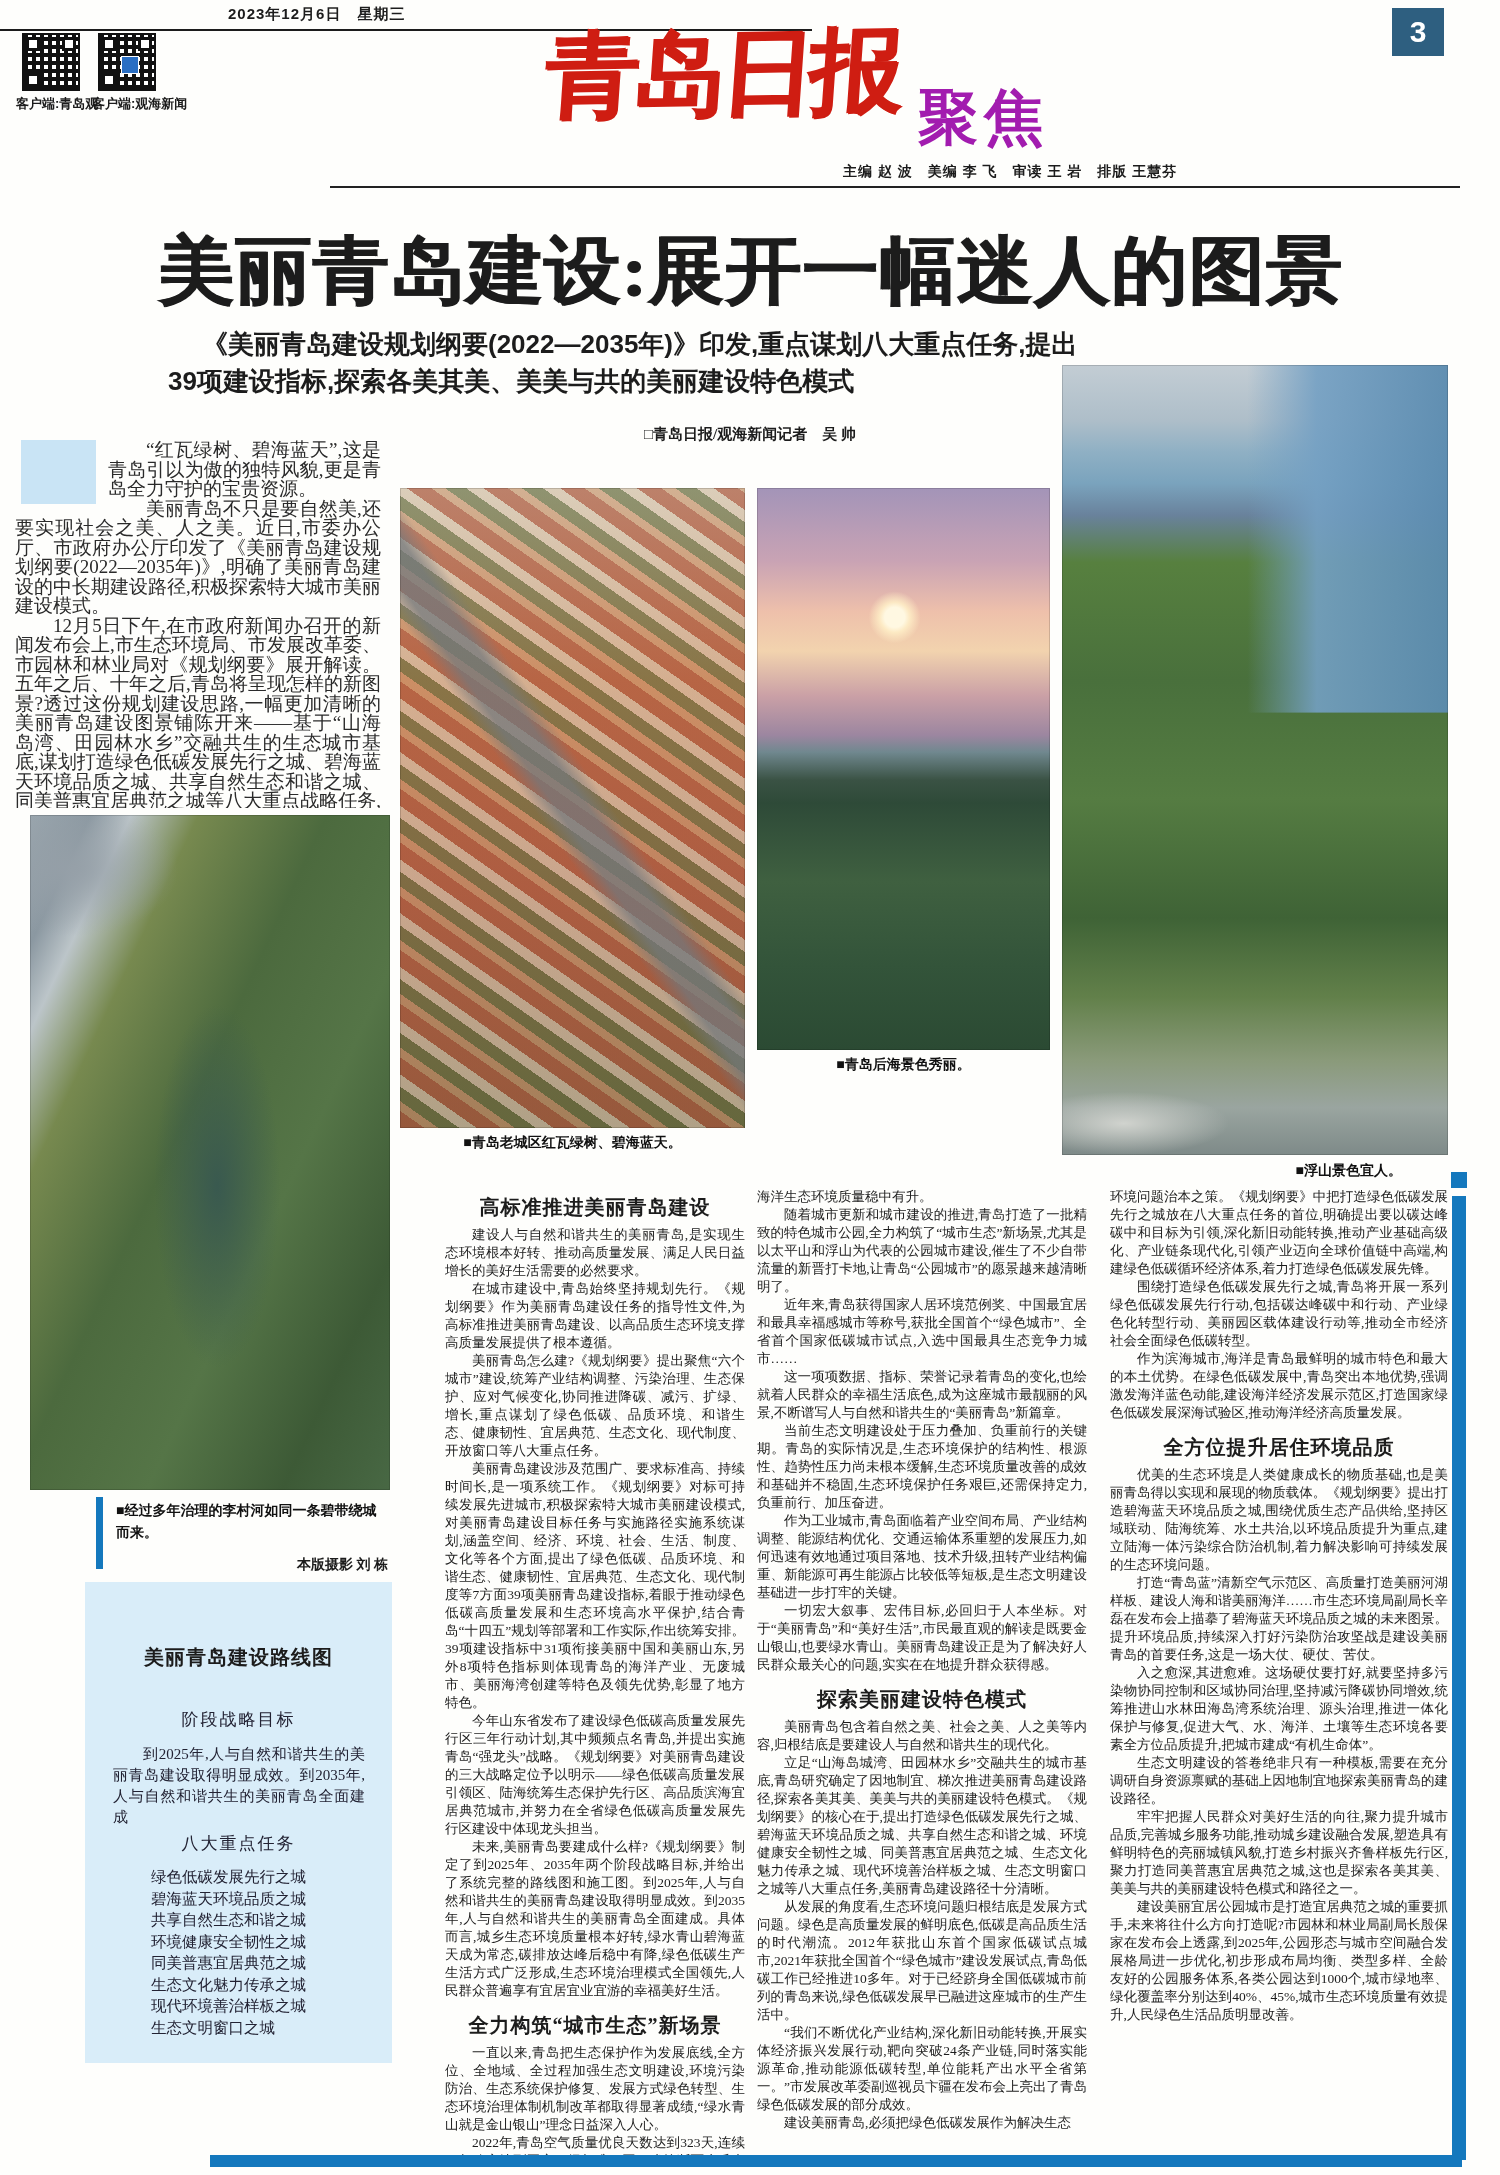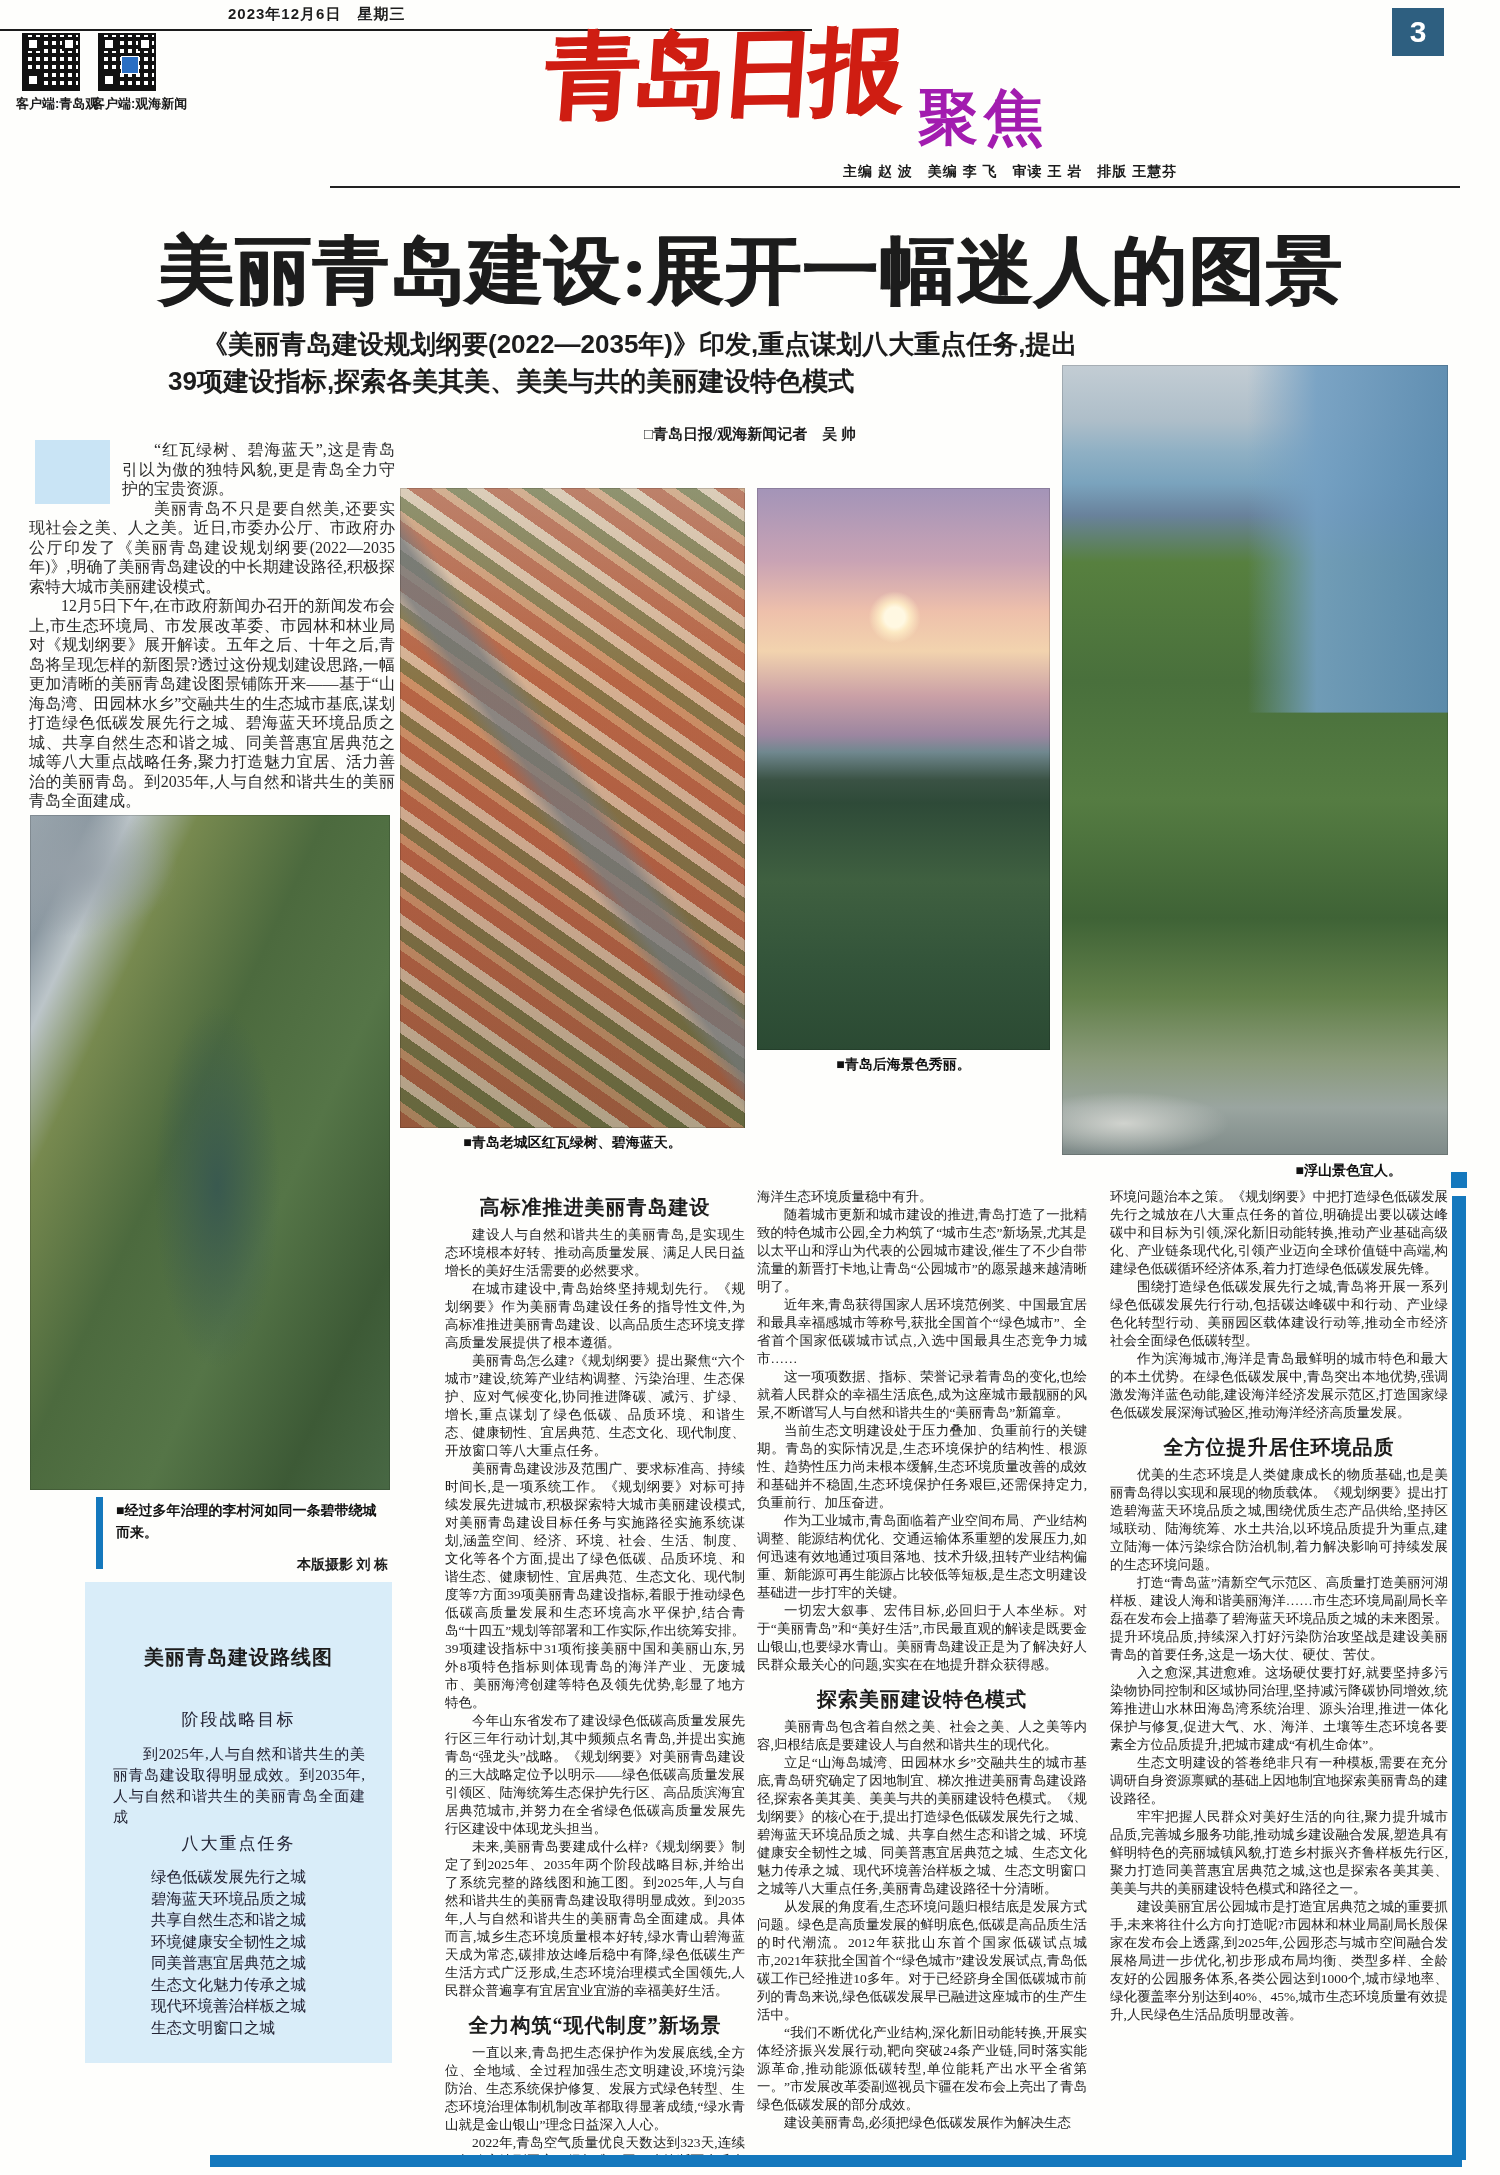--- a/index.html
+++ b/index.html
@@ -30,21 +30,21 @@
   .headrule{left:330px;top:186px;width:1130px;height:2px;background:#222;}
   
   .headline{left:75px;top:222px;width:1350px;text-align:center;font-size:74px;font-weight:900;
             letter-spacing:1px;transform:scaleX(1.03);white-space:nowrap;
             text-shadow:1.5px 0 0 #1c1c1c;}
   .subhead{left:168px;top:326px;width:1180px;font-family:"Liberation Sans","DejaVu Sans",sans-serif;
            font-size:26px;font-weight:bold;line-height:37px;}
   .subhead .l1{text-indent:34px;}
   .byline{left:0;top:425px;width:1500px;text-align:center;font-size:15px;font-weight:bold;}
   
-  .intro{left:29px;top:440px;width:366px;height:368px;font-size:16px;line-height:19.5px;
+  .intro{left:15px;top:440px;width:366px;height:368px;font-size:19px;line-height:19.5px;
          text-align:justify;overflow:hidden;color:#2a2a2a;}
   .intro p{margin:0;text-indent:2em;}
   .intro-square{float:left;width:75px;height:64px;background:#c9e4f5;margin:0 12px 6px 6px;}
   
   .photo{box-shadow:0 0 0 1px rgba(0,0,0,.15) inset;}
   .ph-lichun{left:30px;top:815px;width:360px;height:675px;
      background-image:
        radial-gradient(ellipse 90px 260px at 52% 55%,rgba(56,88,80,.95) 0%,rgba(56,88,80,0) 70%),
        radial-gradient(ellipse 140px 90px at 12% 8%,rgba(150,160,168,.95),rgba(150,160,168,0) 75%),
        linear-gradient(115deg,#9aa6ae 0%,#8b98a1 9%,#bcc5c9 15%,#77894f 25%,#4c6a3e 44%,#557547 64%,#3d5a36 84%,#486844 100%);}
@@ -168,21 +168,21 @@
   </div>
 
   <div class="abs col col1">
     <h3>高标准推进美丽青岛建设</h3>
     <p>建设人与自然和谐共生的美丽青岛,是实现生态环境根本好转、推动高质量发展、满足人民日益增长的美好生活需要的必然要求。</p>
     <p>在城市建设中,青岛始终坚持规划先行。《规划纲要》作为美丽青岛建设任务的指导性文件,为高标准推进美丽青岛建设、以高品质生态环境支撑高质量发展提供了根本遵循。</p>
     <p>美丽青岛怎么建?《规划纲要》提出聚焦“六个城市”建设,统筹产业结构调整、污染治理、生态保护、应对气候变化,协同推进降碳、减污、扩绿、增长,重点谋划了绿色低碳、品质环境、和谐生态、健康韧性、宜居典范、生态文化、现代制度、开放窗口等八大重点任务。</p>
     <p>美丽青岛建设涉及范围广、要求标准高、持续时间长,是一项系统工作。《规划纲要》对标可持续发展先进城市,积极探索特大城市美丽建设模式,对美丽青岛建设目标任务与实施路径实施系统谋划,涵盖空间、经济、环境、社会、生活、制度、文化等各个方面,提出了绿色低碳、品质环境、和谐生态、健康韧性、宜居典范、生态文化、现代制度等7方面39项美丽青岛建设指标,着眼于推动绿色低碳高质量发展和生态环境高水平保护,结合青岛“十四五”规划等部署和工作实际,作出统筹安排。39项建设指标中31项衔接美丽中国和美丽山东,另外8项特色指标则体现青岛的海洋产业、无废城市、美丽海湾创建等特色及领先优势,彰显了地方特色。</p>
     <p>今年山东省发布了建设绿色低碳高质量发展先行区三年行动计划,其中频频点名青岛,并提出实施青岛“强龙头”战略。《规划纲要》对美丽青岛建设的三大战略定位予以明示——绿色低碳高质量发展引领区、陆海统筹生态保护先行区、高品质滨海宜居典范城市,并努力在全省绿色低碳高质量发展先行区建设中体现龙头担当。</p>
     <p>未来,美丽青岛要建成什么样?《规划纲要》制定了到2025年、2035年两个阶段战略目标,并给出了系统完整的路线图和施工图。到2025年,人与自然和谐共生的美丽青岛建设取得明显成效。到2035年,人与自然和谐共生的美丽青岛全面建成。具体而言,城乡生态环境质量根本好转,绿水青山碧海蓝天成为常态,碳排放达峰后稳中有降,绿色低碳生产生活方式广泛形成,生态环境治理模式全国领先,人民群众普遍享有宜居宜业宜游的幸福美好生活。</p>
-    <h3 class="later">全力构筑“现代制度”新场景</h3>
+    <h3 class="later">全力构筑“城市生态”新场景</h3>
     <p>一直以来,青岛把生态保护作为发展底线,全方位、全地域、全过程加强生态文明建设,环境污染防治、生态系统保护修复、发展方式绿色转型、生态环境治理体制机制改革都取得显著成绩,“绿水青山就是金山银山”理念日益深入人心。</p>
     <p>2022年,青岛空气质量优良天数达到323天,连续三年稳定达到国家二级标准。国、省控断面水质全部达标,全面消除城市建成区黑臭水体,水环境质量改善度排名全国前列。近岸海域水质优良面积比例达到99%,</p>
   </div>
 
   <div class="abs col col2">
     <p class="cont">海洋生态环境质量稳中有升。</p>
     <p>随着城市更新和城市建设的推进,青岛打造了一批精致的特色城市公园,全力构筑了“城市生态”新场景,尤其是以太平山和浮山为代表的公园城市建设,催生了不少自带流量的新晋打卡地,让青岛“公园城市”的愿景越来越清晰明了。</p>
     <p>近年来,青岛获得国家人居环境范例奖、中国最宜居和最具幸福感城市等称号,获批全国首个“绿色城市”、全省首个国家低碳城市试点,入选中国最具生态竞争力城市……</p>
     <p>这一项项数据、指标、荣誉记录着青岛的变化,也绘就着人民群众的幸福生活底色,成为这座城市最靓丽的风景,不断谱写人与自然和谐共生的“美丽青岛”新篇章。</p>
     <p>当前生态文明建设处于压力叠加、负重前行的关键期。青岛的实际情况是,生态环境保护的结构性、根源性、趋势性压力尚未根本缓解,生态环境质量改善的成效和基础并不稳固,生态环境保护任务艰巨,还需保持定力,负重前行、加压奋进。</p>

